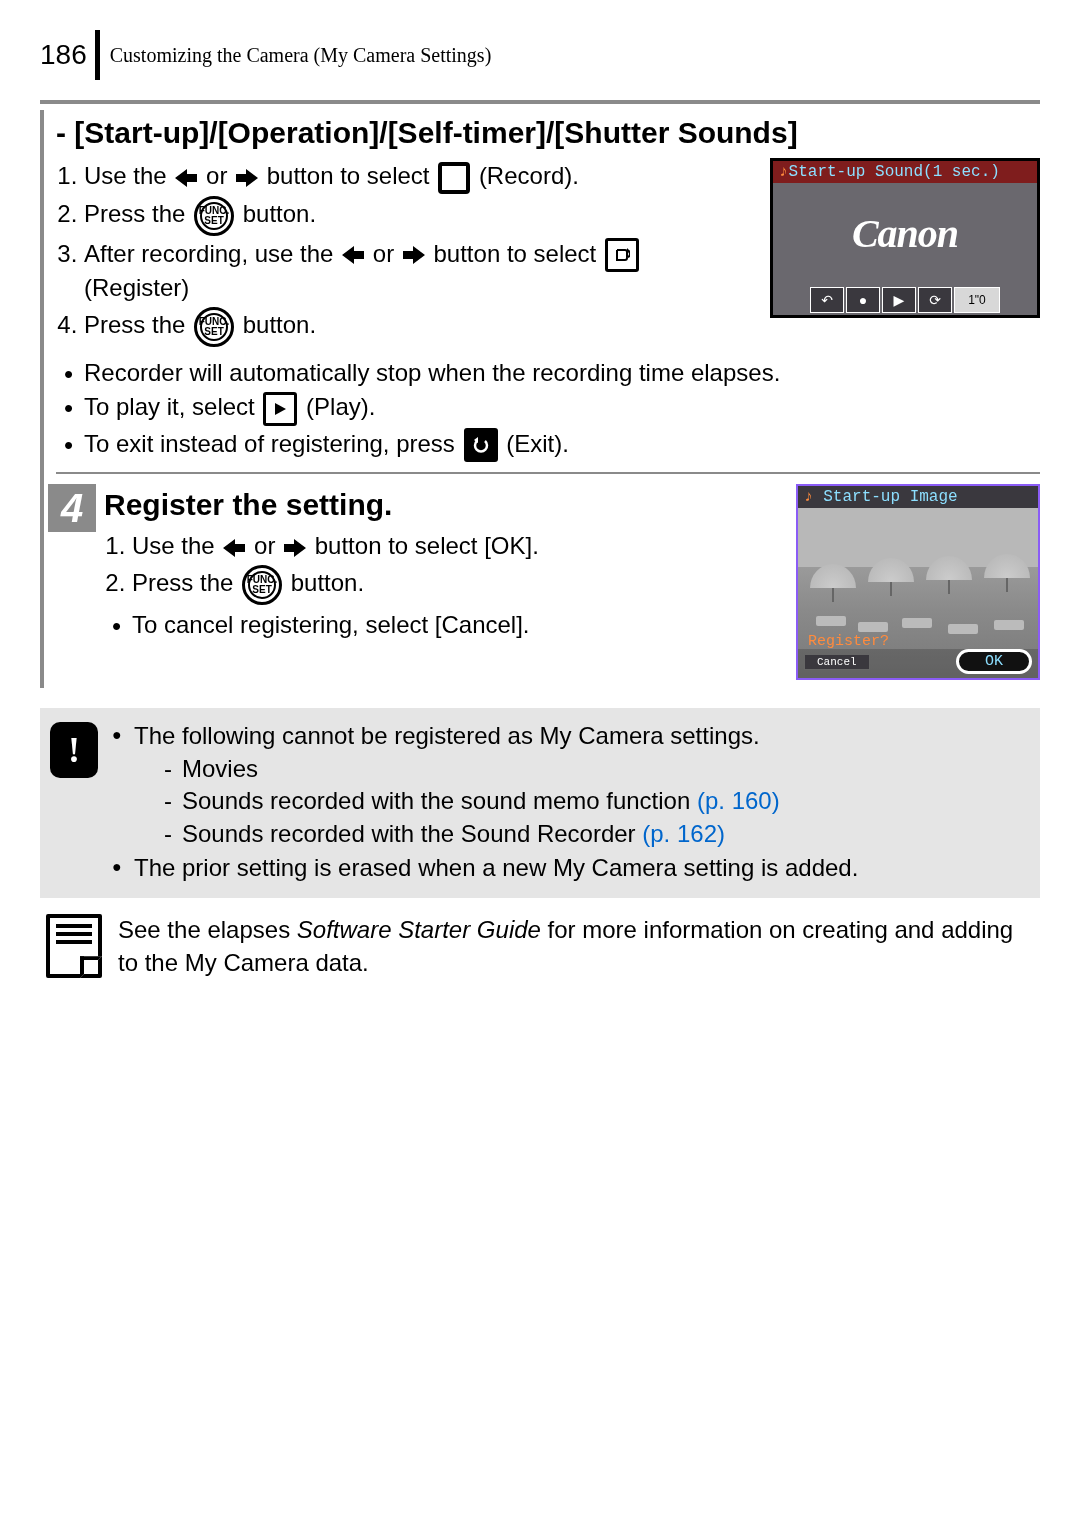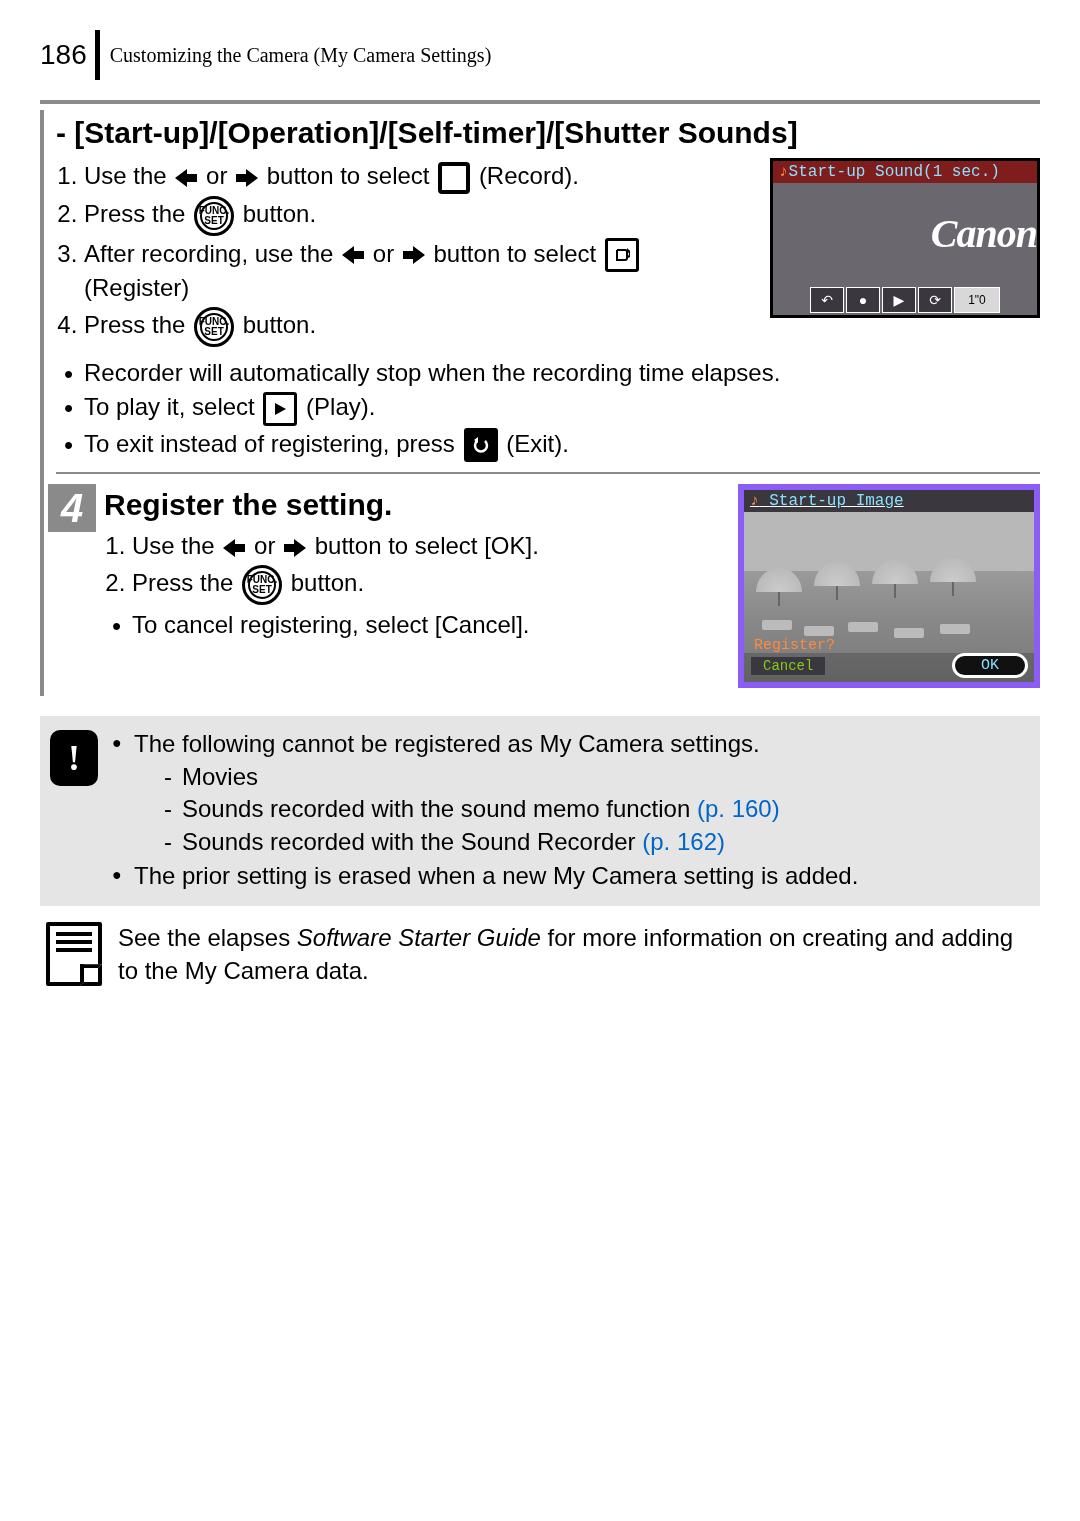--- a/index.html
+++ b/index.html
@@ -172,21 +172,21 @@
   }
   .cam-screen .toprow {
     background: #7f1d1d;
     font-size: 16px;
     padding: 2px 6px;
   }
   .cam-screen .mid {
     height: 100px;
     display: flex;
     align-items: center;
-    justify-content: flex-end;
+    justify-content: center;
   }
   .canon-logo {
     font-family: Georgia, 'Times New Roman', serif;
     font-weight: bold;
     font-style: italic;
     font-size: 40px;
     color: #fff;
     letter-spacing: -1px;
   }
   .cam-screen .bottomrow {
@@ -205,27 +205,26 @@
     align-items: center;
     justify-content: center;
     margin: 0 1px;
     font-size: 14px;
     color: #fff;
     font-family: Arial, sans-serif;
   }
   .cam-btn.wide { width: 44px; font-size: 12px; }
 
   .cam-screen2 {
-    width: 302px;
-    border: 6px solid #8b5cf6;
+    width: 244px;
+    border: 2px solid #8b5cf6;
     box-sizing: border-box;
     font-family: "Courier New", monospace;
     color: #fff;
     position: relative;
-    text-decoration: underline;
   }
   .cam-screen2 .toprow {
     background: #3a383e;
     font-size: 16px;
     padding: 2px 6px;
   }
   .cam-screen2 .photo {
     height: 170px;
     background:
       linear-gradient(to bottom, #b8b8b8 0%, #b8b8b8 35%, #9a9a9a 35%, #8a8a8a 60%, #787878 100%);
@@ -256,24 +255,24 @@
     display: flex;
     gap: 14px;
     align-items: center;
     padding: 0 6px 4px 6px;
     background: rgba(30,30,30,0.25);
     position: absolute;
     bottom: 0; left: 0; right: 0;
   }
   .cam-screen2 .regrow .cancel {
     background: #3a383e;
-    color: #84cc16;
+    color: #ffffff;
     padding: 1px 12px;
     border: 1px solid #666;
-    font-size: 14px;
+    font-size: 11px;
   }
   .cam-screen2 .regrow .ok {
     background: #111;
     color: #8ddfff;
     padding: 1px 26px;
     border: 3px solid #fff;
     border-radius: 16px;
     font-size: 15px;
     margin-left: auto;
   }

